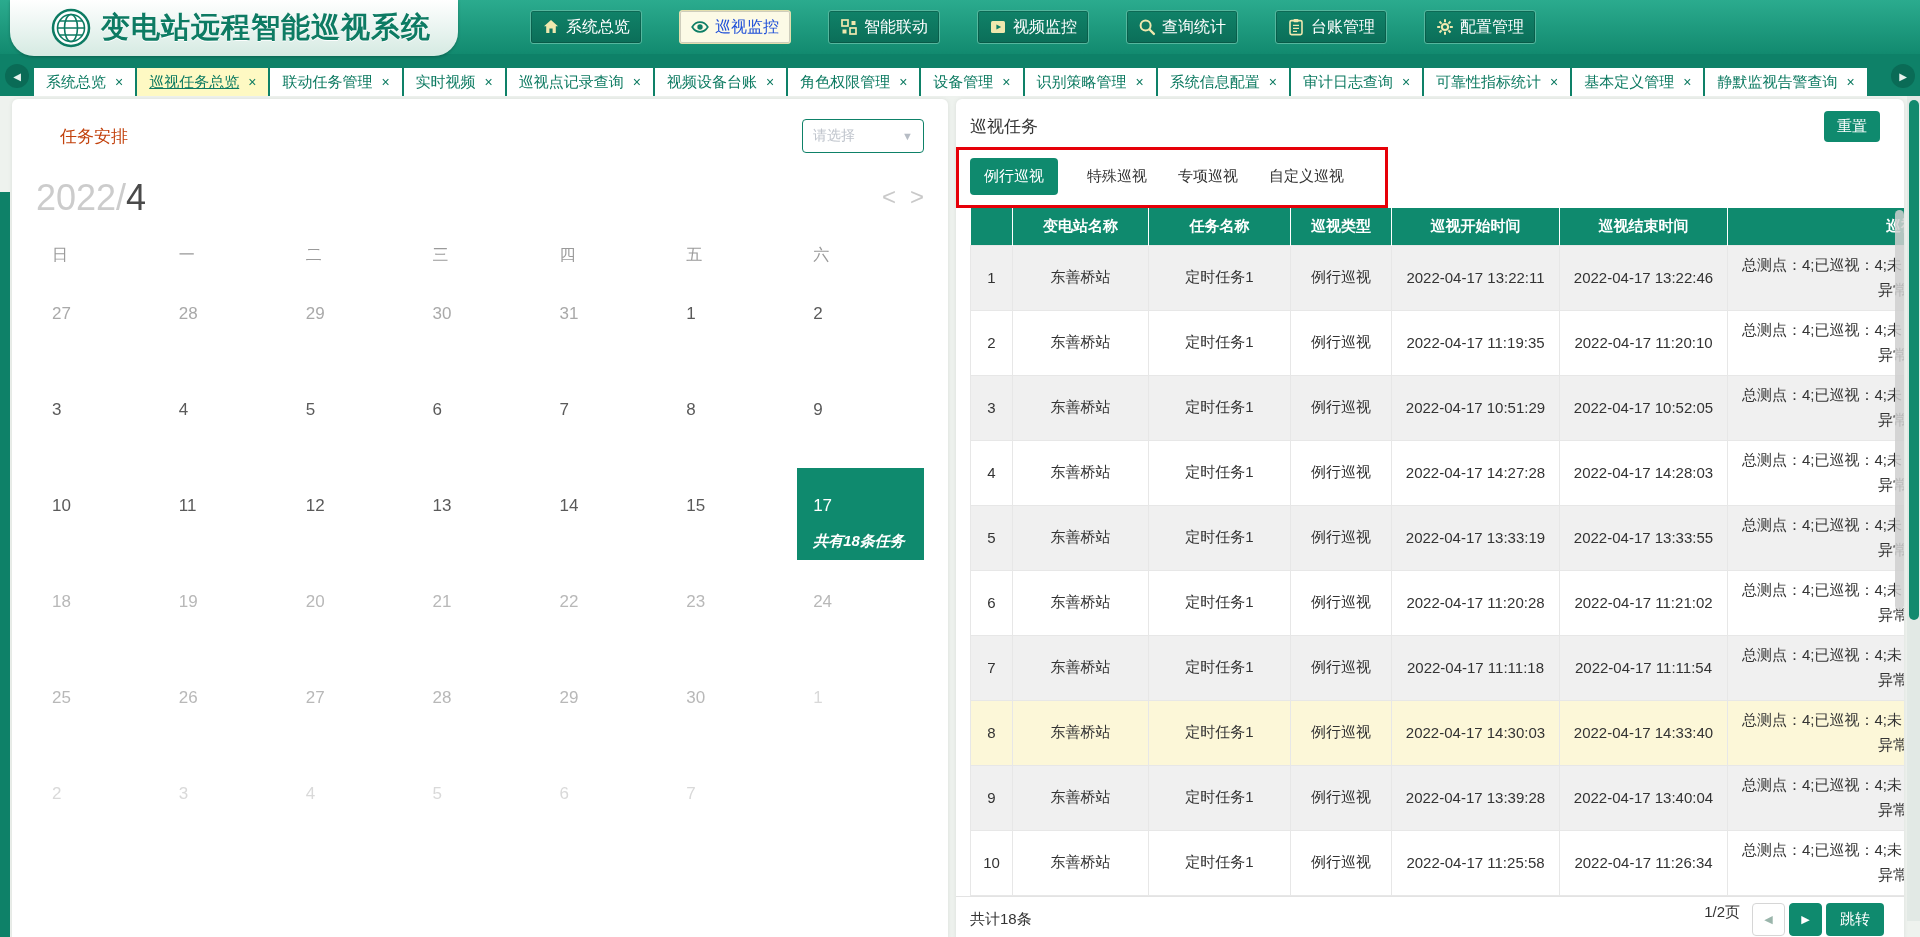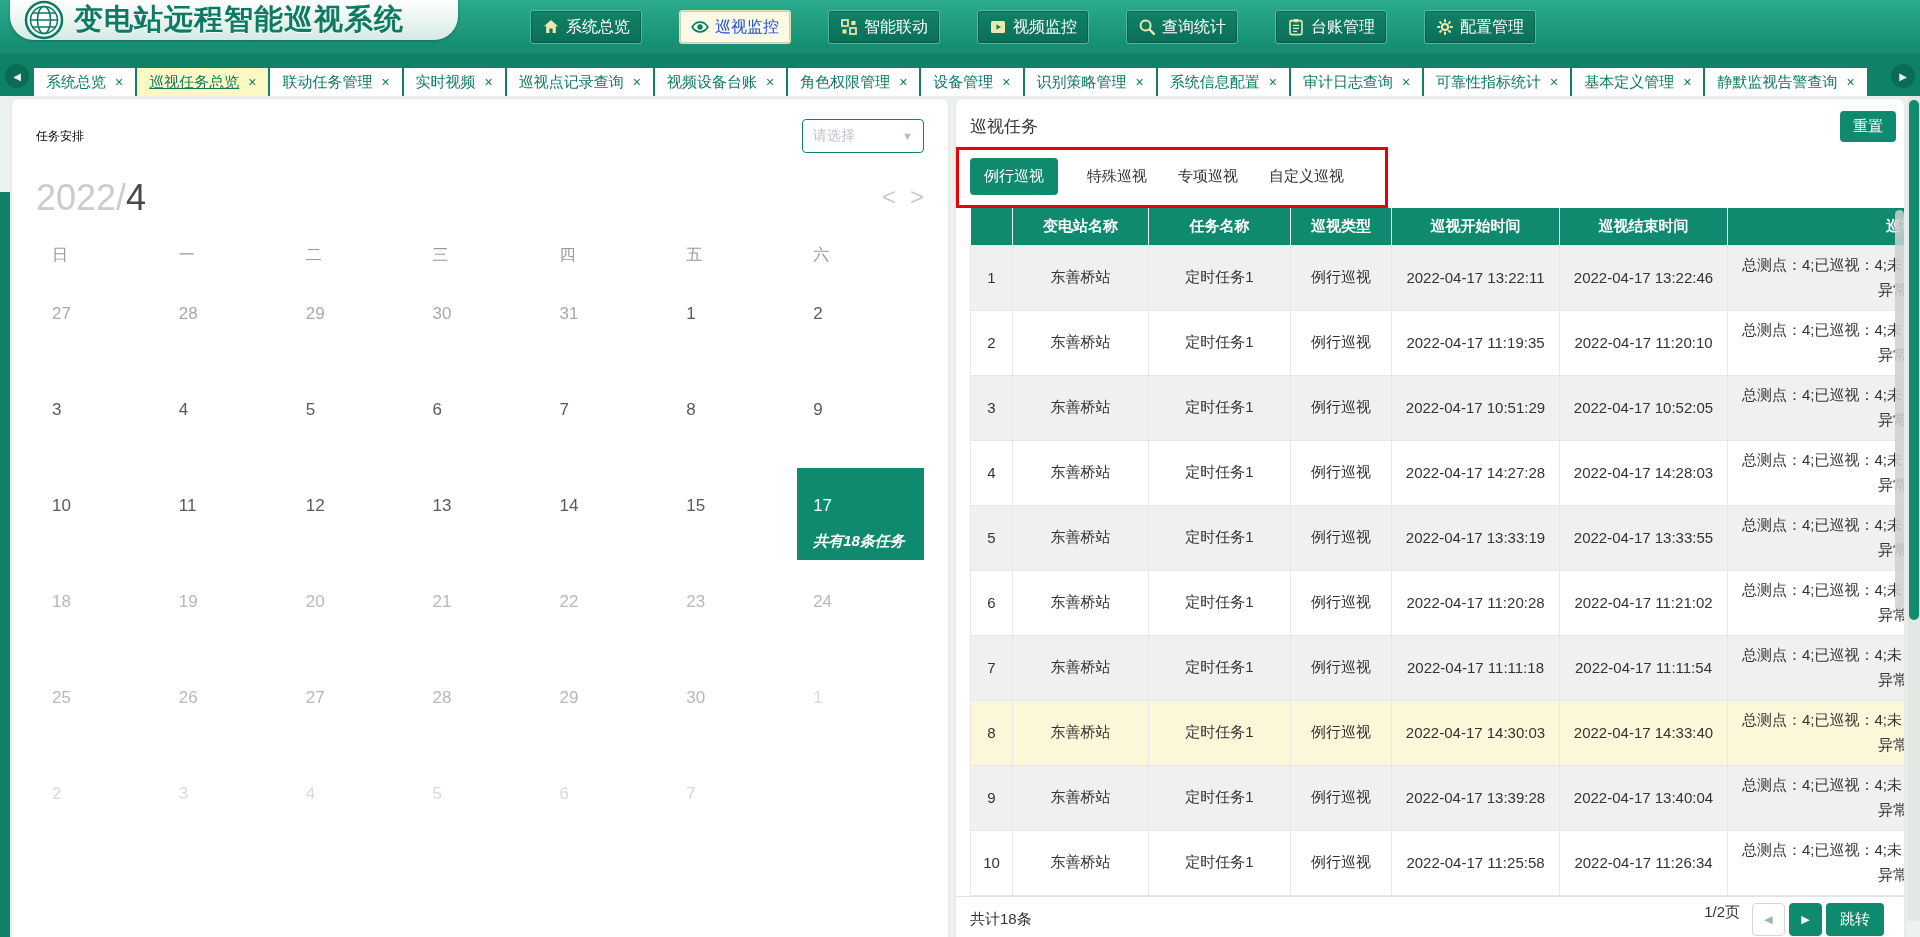--- a/index.html
+++ b/index.html
@@ -3,24 +3,24 @@
 <meta charset="utf-8">
 <style>
   * { box-sizing: border-box; margin: 0; padding: 0; }
   html,body { width:1920px; height:937px; overflow:hidden;
     font-family:"Liberation Sans","DejaVu Sans",sans-serif; background:#eef2ee; }
   .page { position:relative; width:1920px; height:937px; display:flex; flex-direction:column; }
 
   
   .hdr { position:relative; height:54px; flex:0 0 54px;
     background:linear-gradient(#2bab8e,#128a6f); z-index:20; }
-  .logo-card { position:absolute; left:10px; top:0; width:448px; height:40px;
+  .logo-card { position:absolute; left:10px; top:0; width:448px; height:56px;
     background:linear-gradient(#ffffff,#d5eae2); border-radius:0 0 24px 24px;
     display:flex; align-items:center; padding-left:14px;
-    box-shadow:0 1px 3px rgba(0,0,0,.25); }
+    box-shadow:0 1px 3px rgba(0,0,0,.25);justify-content:center; }
   .logo-card svg { width:40px; height:40px; }
   .app-title { font-size:29px; font-weight:bold; color:#0d7b63; margin-left:10px;
     letter-spacing:1px; text-shadow:0 1px 0 rgba(255,255,255,.9); }
   .navrow { position:absolute; left:530px; top:0; height:54px; display:flex;
     align-items:center; gap:37px; }
   .navbtn { display:flex; align-items:center; gap:6px; height:34px; padding:0 11px;
     background:linear-gradient(#0f English 8066,#0b English 6e58); background:linear-gradient(#108268,#0b6e58);
     border:1px solid #55b79e; box-shadow:inset 0 0 0 1px rgba(0,0,0,.18);
     border-radius:3px; color:#fff; font-size:16px; cursor:pointer; white-space:nowrap; }
   .navbtn .nicon { width:18px; height:18px; color:#efe8ae; display:inline-flex; }
@@ -56,21 +56,21 @@
   .content { flex:1; display:flex; gap:8px; padding:3px 16px 10px 12px; position:relative; }
   .card { background:#fff; border-radius:6px; box-shadow:0 0 4px rgba(0,0,0,.08); }
   .edge-left { position:absolute; left:0; top:96px; bottom:0; width:10px; background:#0e8168; }
   .pg-scroll { position:absolute; right:0; top:96px; bottom:16px; width:13px; background:#e2e9e5; }
   .pg-thumb { position:absolute; top:4px; left:1.5px; width:10px; height:520px;
     background:#128a6e; border-radius:5px; }
 
   
   .left-card { width:936px; flex:0 0 936px; padding:20px 24px 0 24px; }
   .lp-top { display:flex; justify-content:space-between; align-items:center; }
-  .lp-title { font-size:12px; color:#000000; }
+  .lp-title { font-size:17px; color:#c2410c;margin-left:24px; }
   .selectbox { width:122px; height:34px; border:1px solid #0e8168; border-radius:4px;
     display:flex; align-items:center; justify-content:space-between; padding:0 10px;
     cursor:pointer; background:#fff; }
   .selectbox .ph { color:#bfc4cc; font-size:14px; }
   .selectbox .caret { color:#b6bcc4; font-size:11px; }
   .cal-head { margin-top:24px; display:flex; align-items:flex-start; }
   .cal-ym { font-size:36px; }
   .cal-ym .yr { color:#cccccc; } .cal-ym .mo { color:#4a4a4a; }
   .cal-nav { margin-left:auto; margin-top:8px; color:#c9c9c9; font-size:24px; display:flex; gap:14px; }
   .cal-nav span { cursor:pointer; line-height:1; }
@@ -81,21 +81,21 @@
   .day { height:96px; padding:28px 0 0 16px; font-size:17px; cursor:pointer; position:relative; }
   .day.cur { color:#5a5a5a; } .day.prev { color:#a9a9a9; }
   .day.aft { color:#b8b8b8; } .day.next { color:#d9d9d9; }
   .day.sel { background:#0f8a6e; color:#fff; height:92px; }
   .day.sel .note { font-size:15px; font-style:italic; font-weight:bold; margin-top:16px;
     padding-right:6px; white-space:nowrap; }
 
   
   .right-card { flex:1; display:flex; flex-direction:column; position:relative; overflow:hidden; }
   .rp-head { display:flex; justify-content:space-between; align-items:center;
-    padding:12px 8px 0 14px; }
+    padding:12px 24px 0 14px; }
   .rp-title { font-size:17px; color:#333; }
   .btn-green { background:#0f8a6e; color:#fff; border:none; border-radius:4px;
     font-size:15px; cursor:pointer; }
   .reset-btn { width:56px; height:31px; }
   .type-tabs { margin:16px 0 0 14px; display:flex; align-items:center; gap:27px; }
   .ttab { font-size:15px; color:#333; cursor:pointer; padding:9px 2px; white-space:nowrap; }
   .ttab.active { background:#0f8a6e; color:#fff; border-radius:4px; padding:9px 14px; }
   .red-box { position:absolute; left:0px; top:48px; width:432px; height:61px;
     border:3px solid #e60008; z-index:9; pointer-events:none; }
   .table-wrap { flex:1; overflow:hidden; margin:13px 0 0 14px; position:relative; }

